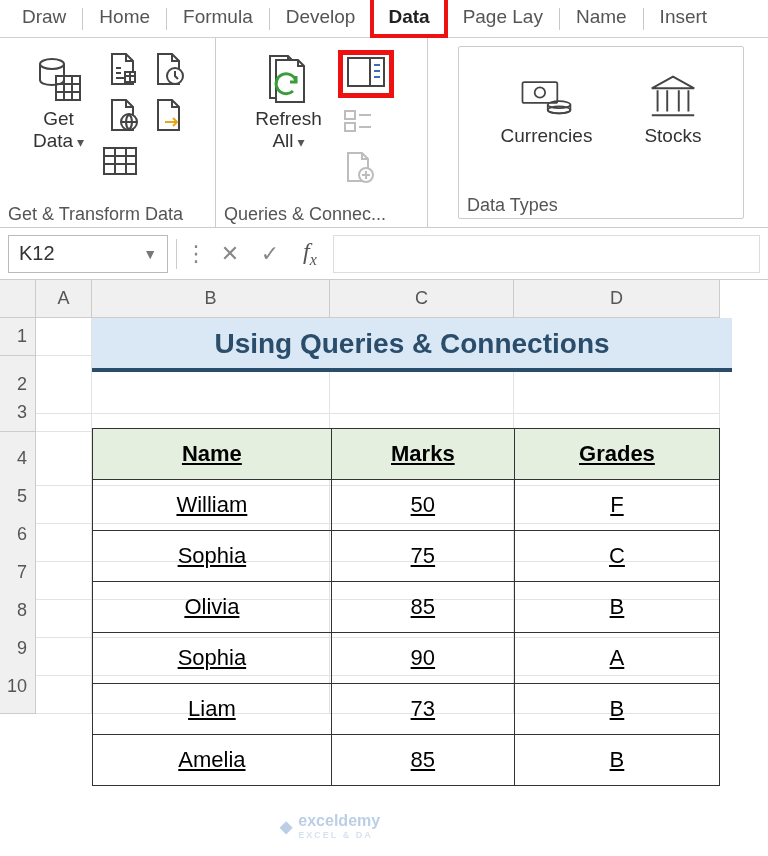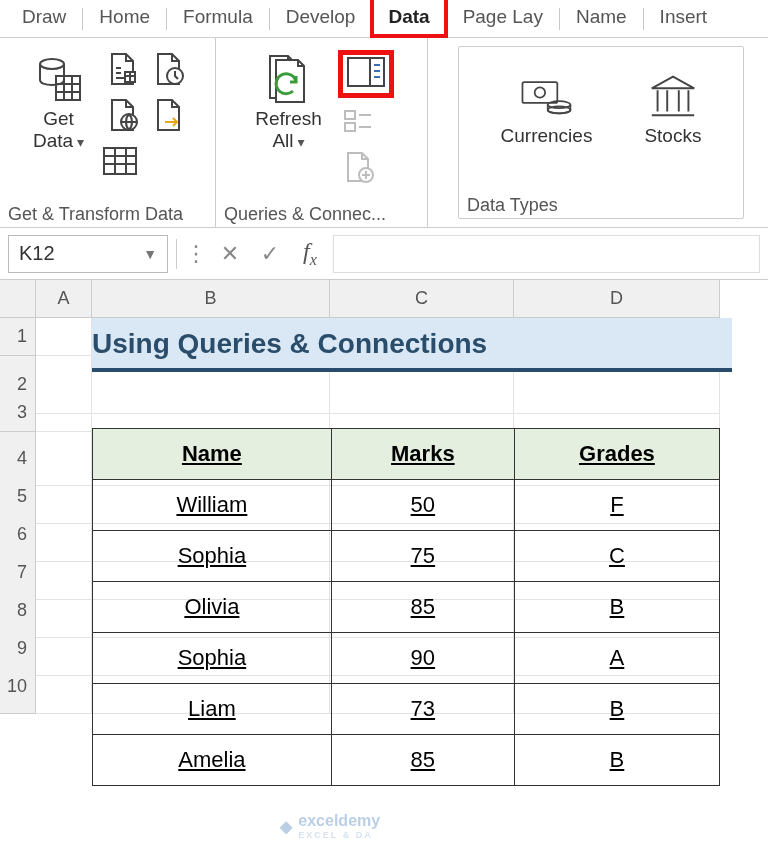--- a/index.html
+++ b/index.html
@@ -87,21 +87,21 @@
   .rowhdr { justify-content:flex-end; padding-right:8px;}
   .cell-sheet {
     border-right:1px solid #e3e3e3; border-bottom:1px solid #e3e3e3;
     position:relative;
   }
   
   .overlay {
     position:absolute; left:92px; top:318px; width:640px;
   }
   .title-band {
-    background:#d9e8f4; font-size:28px; font-weight:700;
+    background:#d9e8f4; text-align:center; font-size:28px; font-weight:700;
     color:#2a4d6b; padding:10px 0 8px 0; border-bottom:4px solid #2a4d6b;
   }
   .data-table {
     margin-top:56px; border-collapse:collapse; width:628px;
     font-size:22px;
     text-decoration:underline;
   }
   .data-table th {
     background:#e4efdf; font-weight:700; padding:12px 0; border:1.5px solid #333;
   }

